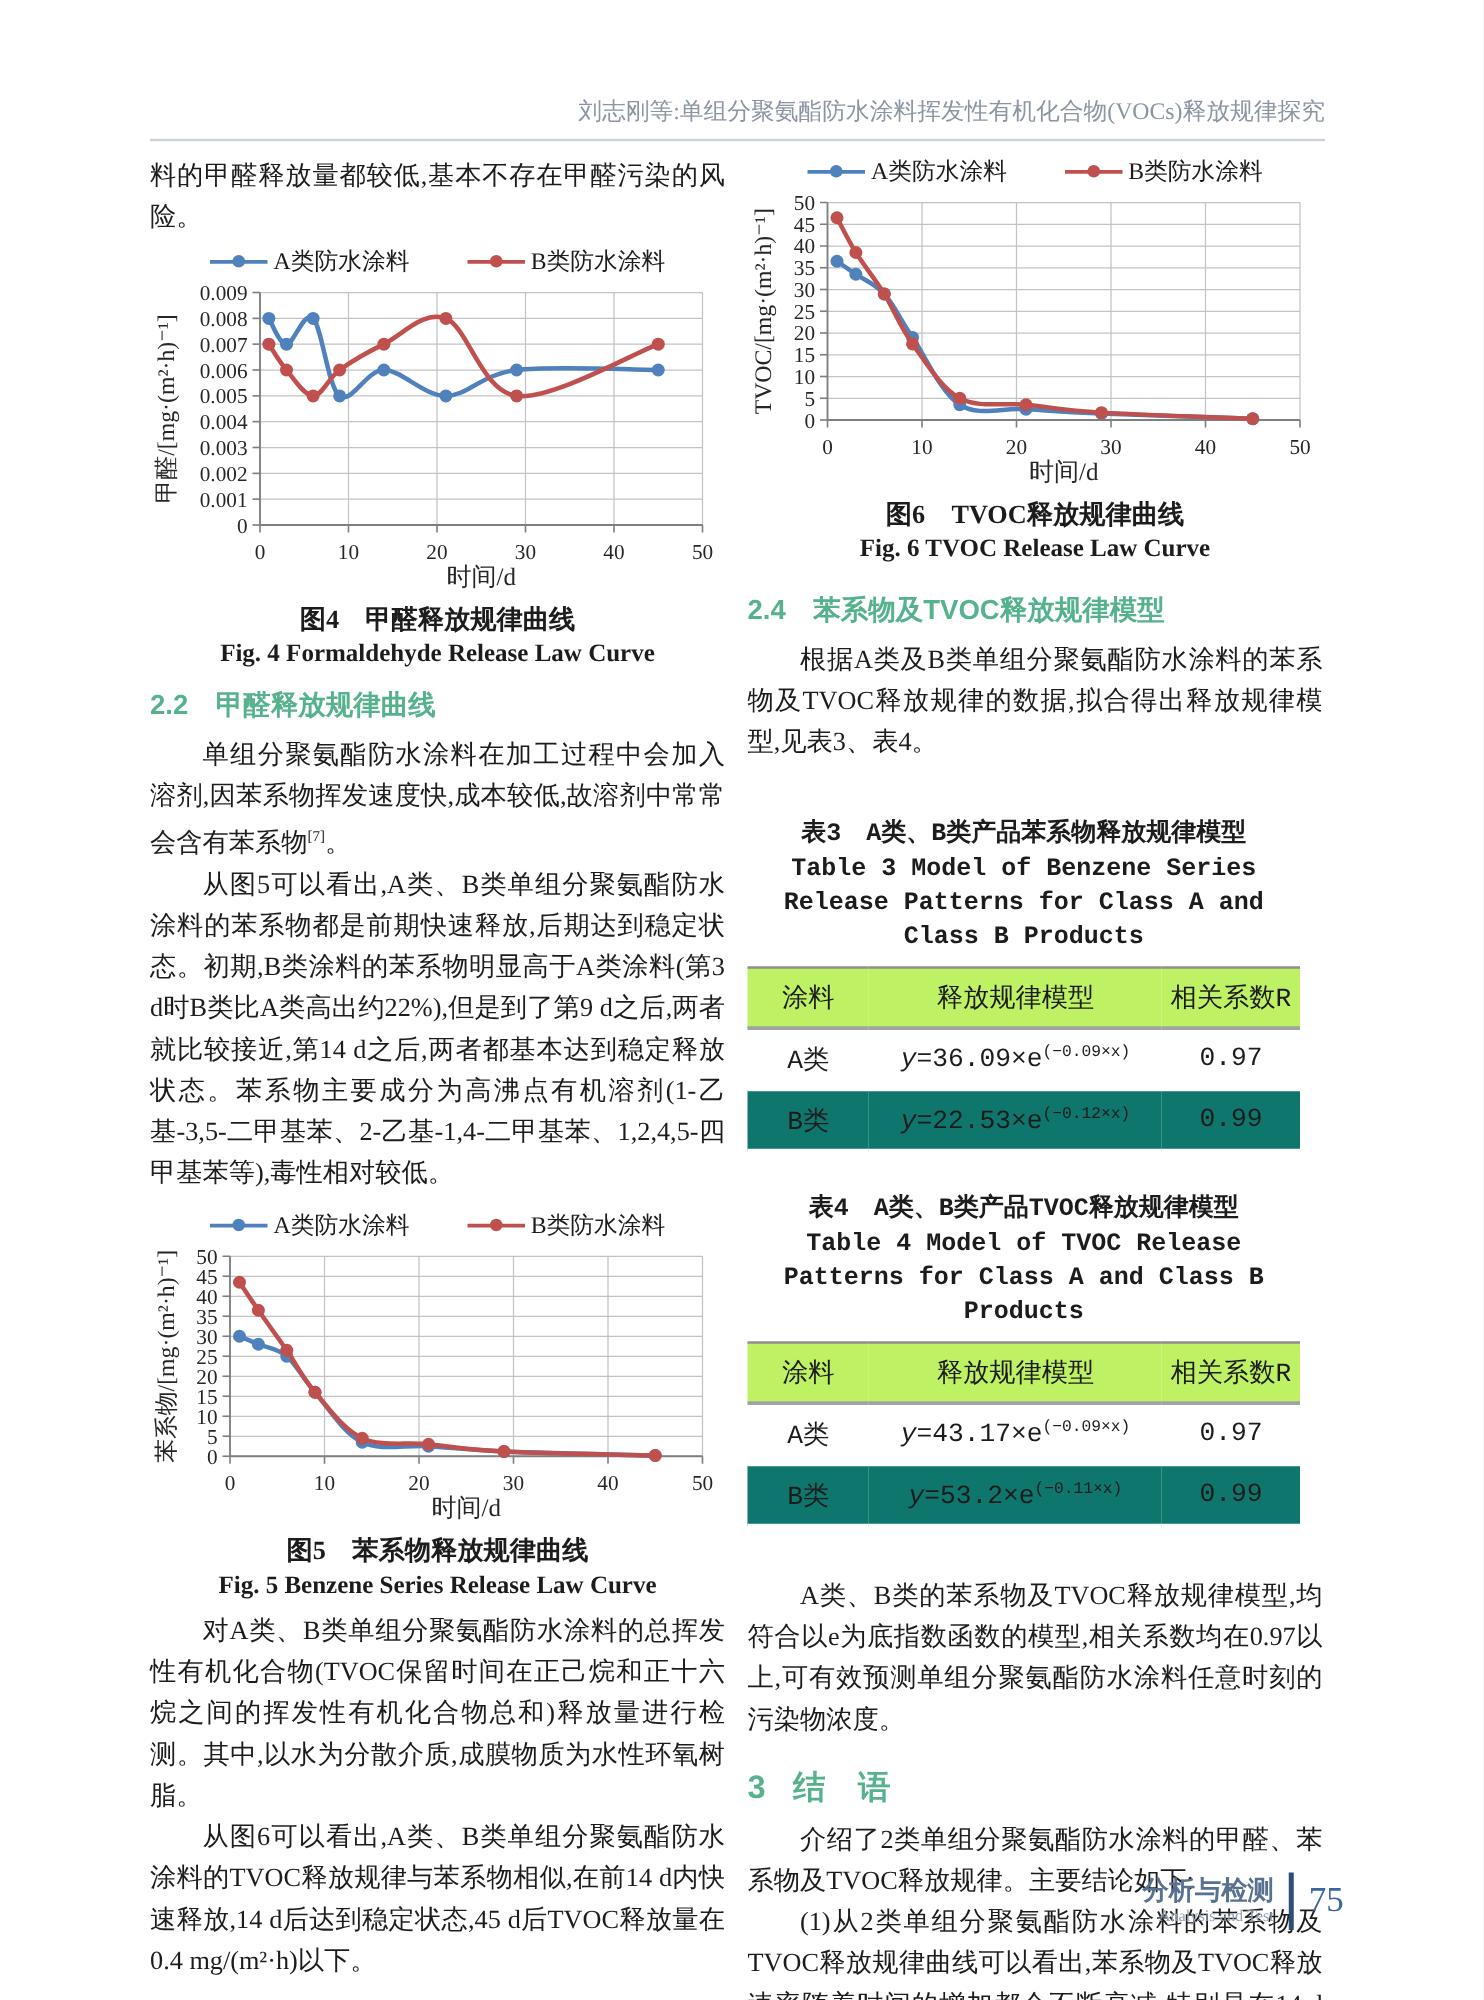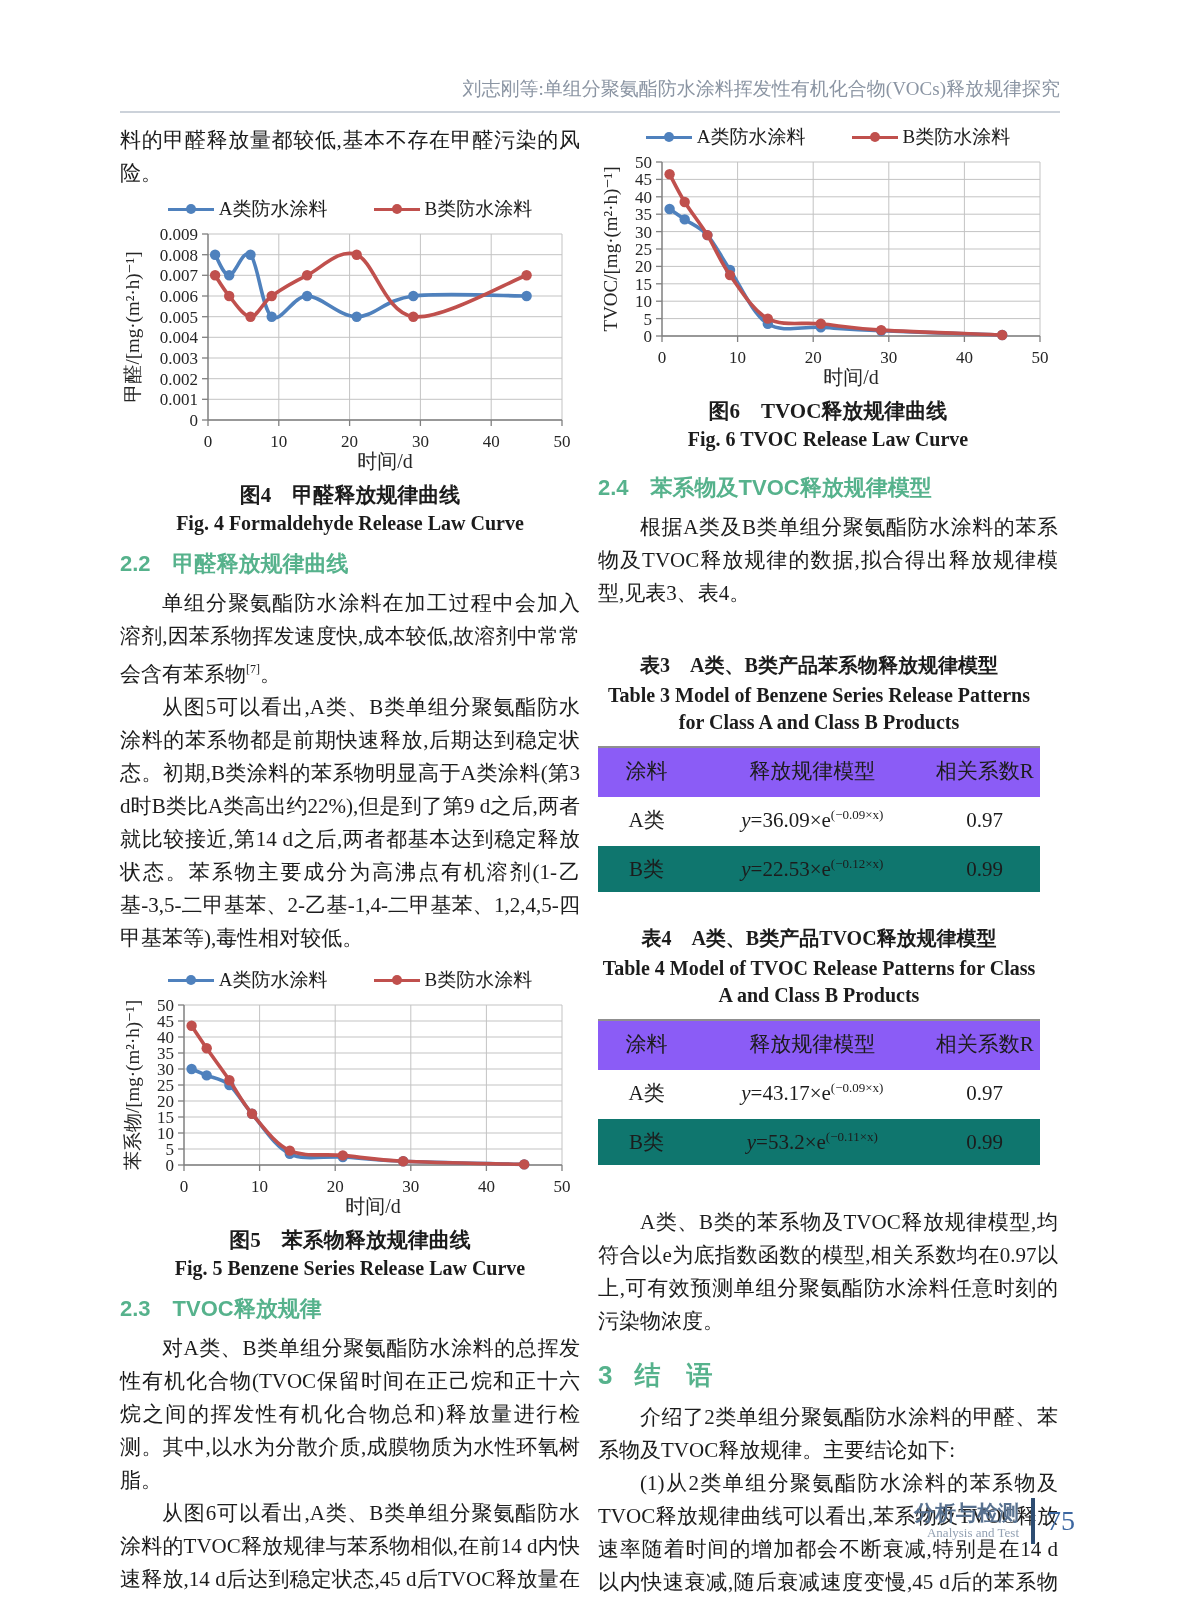--- a/index.html
+++ b/index.html
@@ -23,26 +23,26 @@
   .chart-legend{display:flex;justify-content:center;align-items:flex-end;gap:46px;
         font-size:19px;margin-bottom:2px;}
   .legend-item{display:flex;align-items:center;gap:5px;}
   .lm{position:relative;width:46px;height:12px;display:inline-block;}
   .lm-line{position:absolute;top:5px;left:0;right:0;height:3px;}
   .lm-dot{position:absolute;top:1px;left:18px;width:10px;height:10px;border-radius:50%;}
   svg.chart{display:block;}
   .fig-cap-zh{text-align:center;font-weight:bold;font-size:21px;margin-top:5px;}
   .fig-cap-en{text-align:center;font-weight:bold;font-size:20px;margin-top:3px;}
   
-  .tbl-block{margin:18px 18px 14px 0;}
+  .tbl-block{margin:18px 18px 14px 0;font-family:Liberation Mono, monospace;}
   .tbl-cap-zh{text-align:center;font-weight:bold;font-size:20px;}
   .tbl-cap-en{text-align:center;font-weight:bold;font-size:20px;line-height:27px;margin-top:3px;}
   table.paper-table{width:100%;border-collapse:collapse;text-align:center;font-size:21px;
         margin-top:10px;border-top:2px solid #8f8f8f;border-bottom:2px solid #8f8f8f;}
-  table.paper-table th{background:#8b5cf6;font-weight:normal;padding:9px 4px;border-bottom:3px solid #8b5cf6;text-align:center;}
+  table.paper-table th{background:#bef264;font-weight:normal;padding:9px 4px;border-bottom:3px solid #a3a3a3;text-align:center;}
   table.paper-table td{padding:9px 4px;border-bottom:3px solid #ffffff;}
   table.paper-table tr.alt td{background:#0f766e;}
   td.eq i{font-style:italic;}
   td.eq sup{font-size:13px;}
   
   .footer{position:absolute;right:112px;bottom:56px;display:flex;align-items:center;gap:12px;}
   .footer-labels{text-align:right;}
   .f-zh{font-family:"Liberation Sans","DejaVu Sans",sans-serif;font-weight:bold;font-size:21px;color:#58718f;line-height:24px;}
   .f-en{font-size:13px;color:#93a1b3;line-height:16px;}
   .f-bar{width:4px;height:46px;background:#2e4d72;}
@@ -248,23 +248,20 @@
             <circle cx="222.8" cy="160.4" r="5.2" fill="#c0504d"></circle>
             <circle cx="283.2" cy="166.2" r="5.2" fill="#c0504d"></circle>
             <circle cx="404.2" cy="169.4" r="5.2" fill="#c0504d"></circle>
             <text transform="rotate(-90 19 90)" x="19" y="90" text-anchor="middle" font-size="19" fill="#262626">苯系物/[mg·(m²·h)⁻¹]</text>
             <text x="253" y="218" text-anchor="middle" font-size="20" fill="#262626">时间/d</text>
           </svg>
         <div class="fig-cap-zh">图5　苯系物释放规律曲线</div>
         <div class="fig-cap-en">Fig. 5  Benzene Series Release Law Curve</div>
       </div>
 
-      <div class="sec-head">
-        <span class="num">2.3</span><span>TVOC释放规律</span>
-      </div>
 
       <p class="body">对A类、B类单组分聚氨酯防水涂料的总挥发性有机化合物(TVOC保留时间在正己烷和正十六烷之间的挥发性有机化合物总和)释放量进行检测。其中,以水为分散介质,成膜物质为水性环氧树脂。</p>
       <p class="body">从图6可以看出,A类、B类单组分聚氨酯防水涂料的TVOC释放规律与苯系物相似,在前14 d内快速释放,14 d后达到稳定状态,45 d后TVOC释放量在0.4 mg/(m²·h)以下。</p>
 
     </div>
 
     <div class="col">
 
       <div class="figure" style="margin-top:0;">
         <div class="chart-legend">

